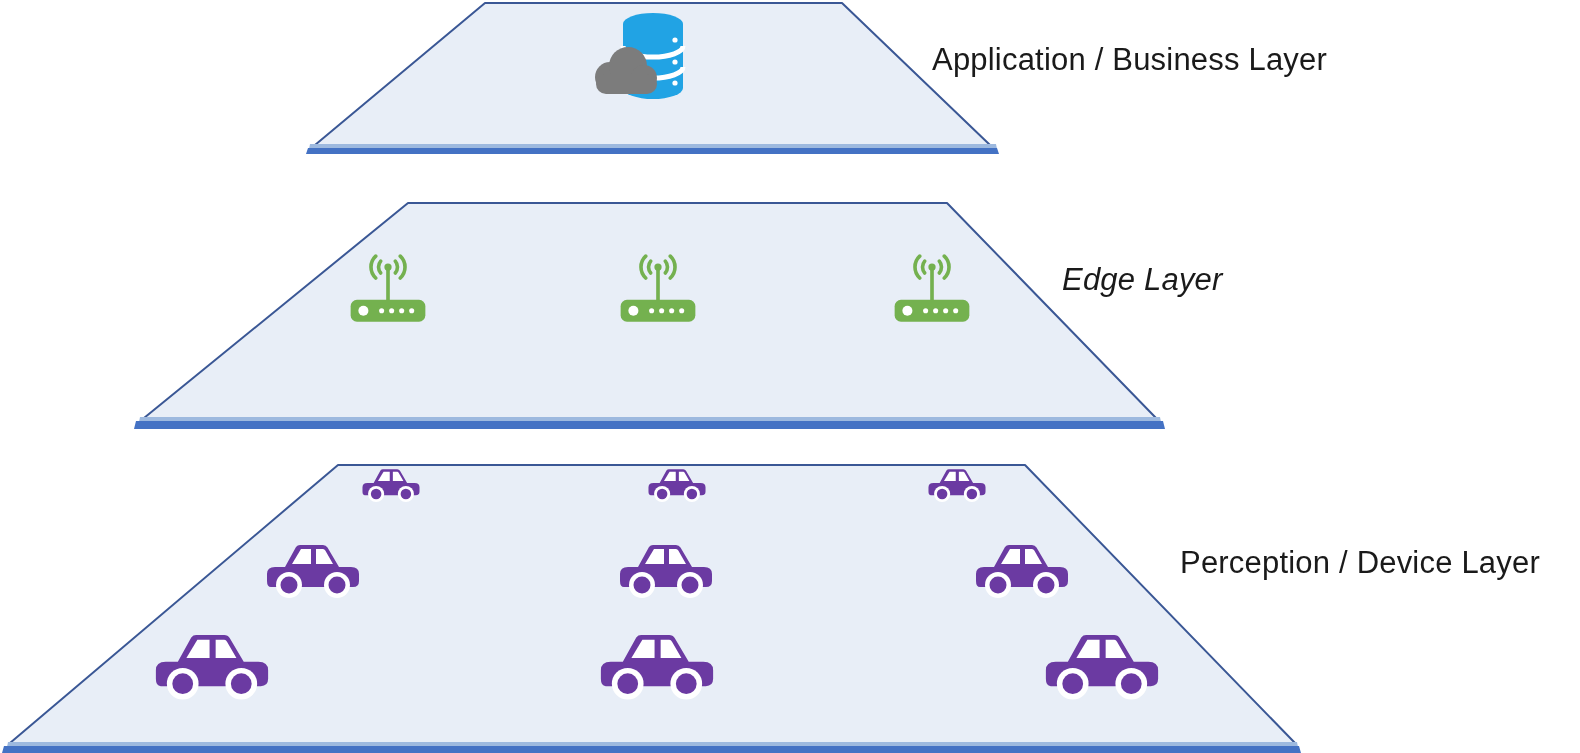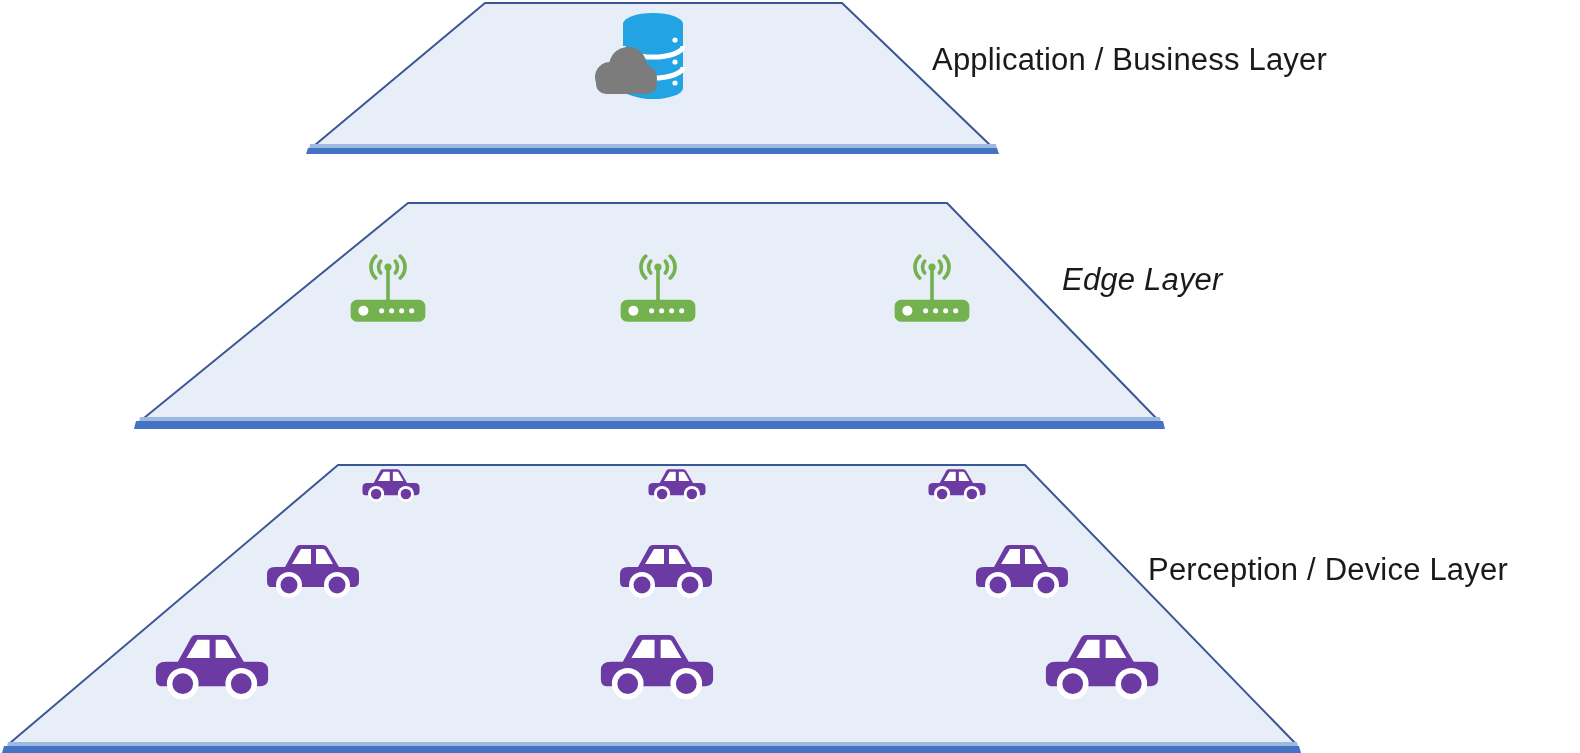--- a/index.html
+++ b/index.html
@@ -225,15 +225,15 @@
       <path class="white" d="M53,12 L60,12 Q61.5,12 62.3,13.5 L70,27 L53,27 Z"></path>
       <circle class="white" cx="26" cy="48" r="13"></circle>
       <circle class="white" cx="74" cy="48" r="13"></circle>
       <circle class="solid" cx="26" cy="48" r="8.5"></circle>
       <circle class="solid" cx="74" cy="48" r="8.5"></circle>
     </svg>
   </div>
 
   <div class="layer-label" style="left:932px;top:42px;">Application / Business Layer</div>
   <div class="layer-label" style="left:1062px;top:262px;font-style:italic;">Edge Layer</div>
-  <div class="layer-label" style="left:1148px;top:545px;margin-top:7px;">Perception / Device Layer</div>
+  <div class="layer-label" style="left:1180px;top:545px;">Perception / Device Layer</div>
 
 </div>
 
 </body></html>

